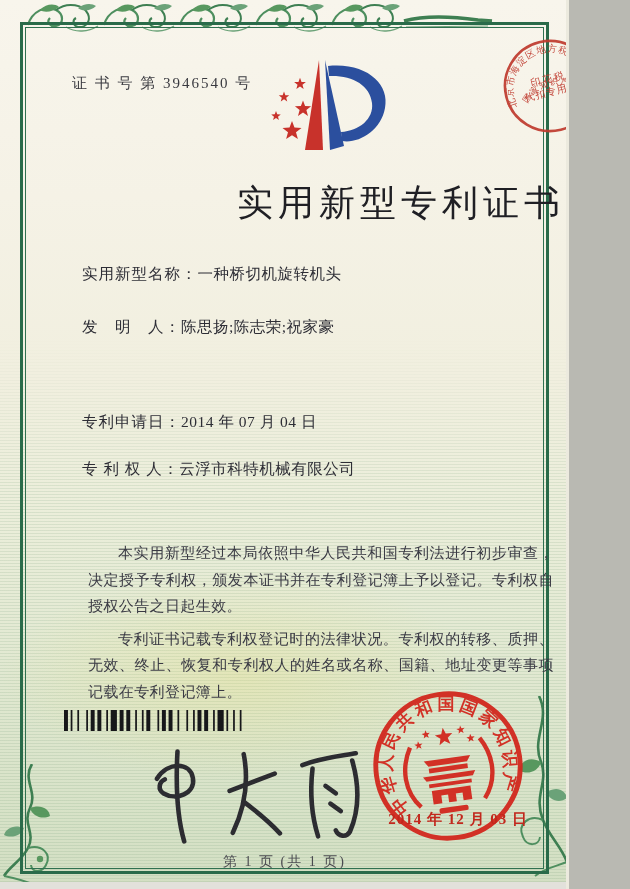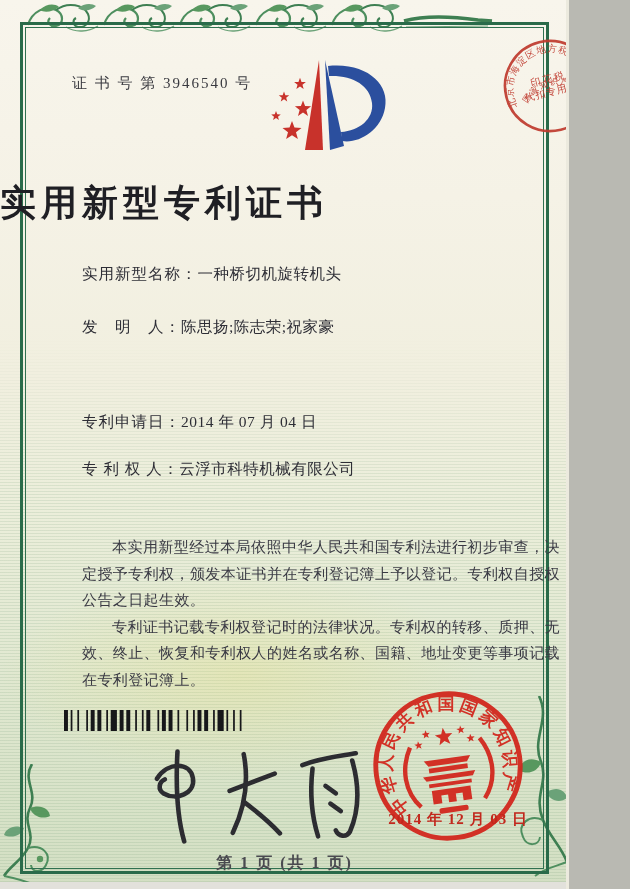--- a/index.html
+++ b/index.html
@@ -27,39 +27,39 @@
   #frame::after{content:"";position:absolute;inset:2px;border:1px solid #2f7050;}
 
   .orn{position:absolute;pointer-events:none;}
   #top-ornament{left:26px;top:1px;}
   #flourish-bl{left:-2px;top:764px;}
   #flourish-br{right:-4px;top:696px;transform:scaleX(-1);}
 
   #cert-number{position:absolute;left:72px;top:74px;font-size:15px;letter-spacing:2px;color:#3a3a40;}
 
   #logo{position:absolute;left:246px;top:52px;}
-  #title{position:absolute;left:0;right:4px;top:179px;text-align:left;font-size:36px;font-weight:700;letter-spacing:5px;color:#1f1f24;}
+  #title{position:absolute;left:0;right:4px;top:179px;text-align:right;font-size:36px;font-weight:400;letter-spacing:5px;color:#1f1f24;}
 
   .field{position:absolute;left:82px;right:50px;font-size:15.5px;color:#2e2e36;white-space:nowrap;}
   .field .lbl{letter-spacing:1px;}
   .field .val{letter-spacing:.5px;}
 
   #paragraphs{position:absolute;left:82px;top:534px;width:478px;font-size:15px;line-height:26.6px;color:#3a3a44;text-align:justify;}
-  #paragraphs p{margin:0;text-indent:2em;letter-spacing:.4px;}
+  #paragraphs p{margin:6px;text-indent:2em;letter-spacing:.4px;}
 
   #barcode{position:absolute;left:64px;top:710px;width:178px;height:21px;}
 
   #director-block{position:absolute;left:64px;top:783px;font-size:16.5px;color:#2c2c32;line-height:33px;letter-spacing:3px;}
   #signature{position:absolute;left:118px;top:744px;transform:rotate(-3deg);}
 
   #tax-seal{position:absolute;left:500px;top:36px;width:100px;height:100px;transform:rotate(-14deg);opacity:.92;}
   #cnipa-seal{position:absolute;left:370px;top:688px;width:156px;height:156px;transform:rotate(-8deg);opacity:.95;}
   #issue-date{position:absolute;left:378px;top:810px;width:160px;text-align:center;font-size:15px;color:#c2271c;letter-spacing:1px;font-weight:600;}
 
-  #page-footer{position:absolute;left:0;right:0;top:853px;text-align:center;font-size:16px;color:#4a4a50;letter-spacing:2px;font-weight:bold;}
+  #page-footer{position:absolute;left:0;right:0;top:853px;text-align:center;font-size:14px;color:#4a4a50;letter-spacing:2px;}
 
   .seal-text{font-family:"Liberation Serif","DejaVu Serif",serif;}
 </style>
 </head>
 <body>
 
 <div id="photo">
 
   <div id="wave-pattern"></div>
   <div id="warm-tint"></div>

